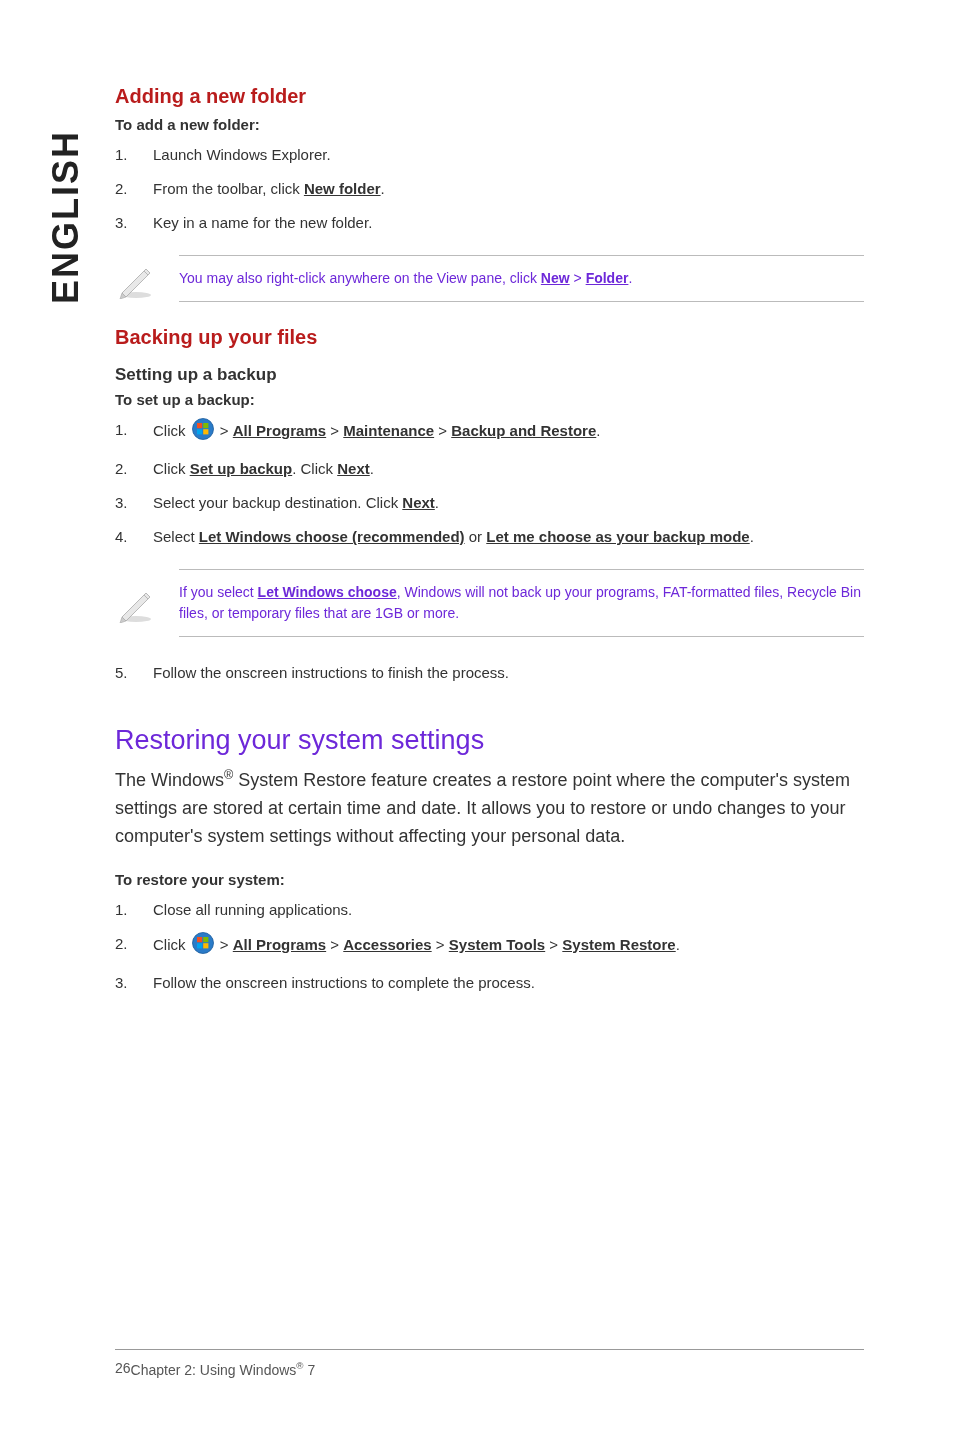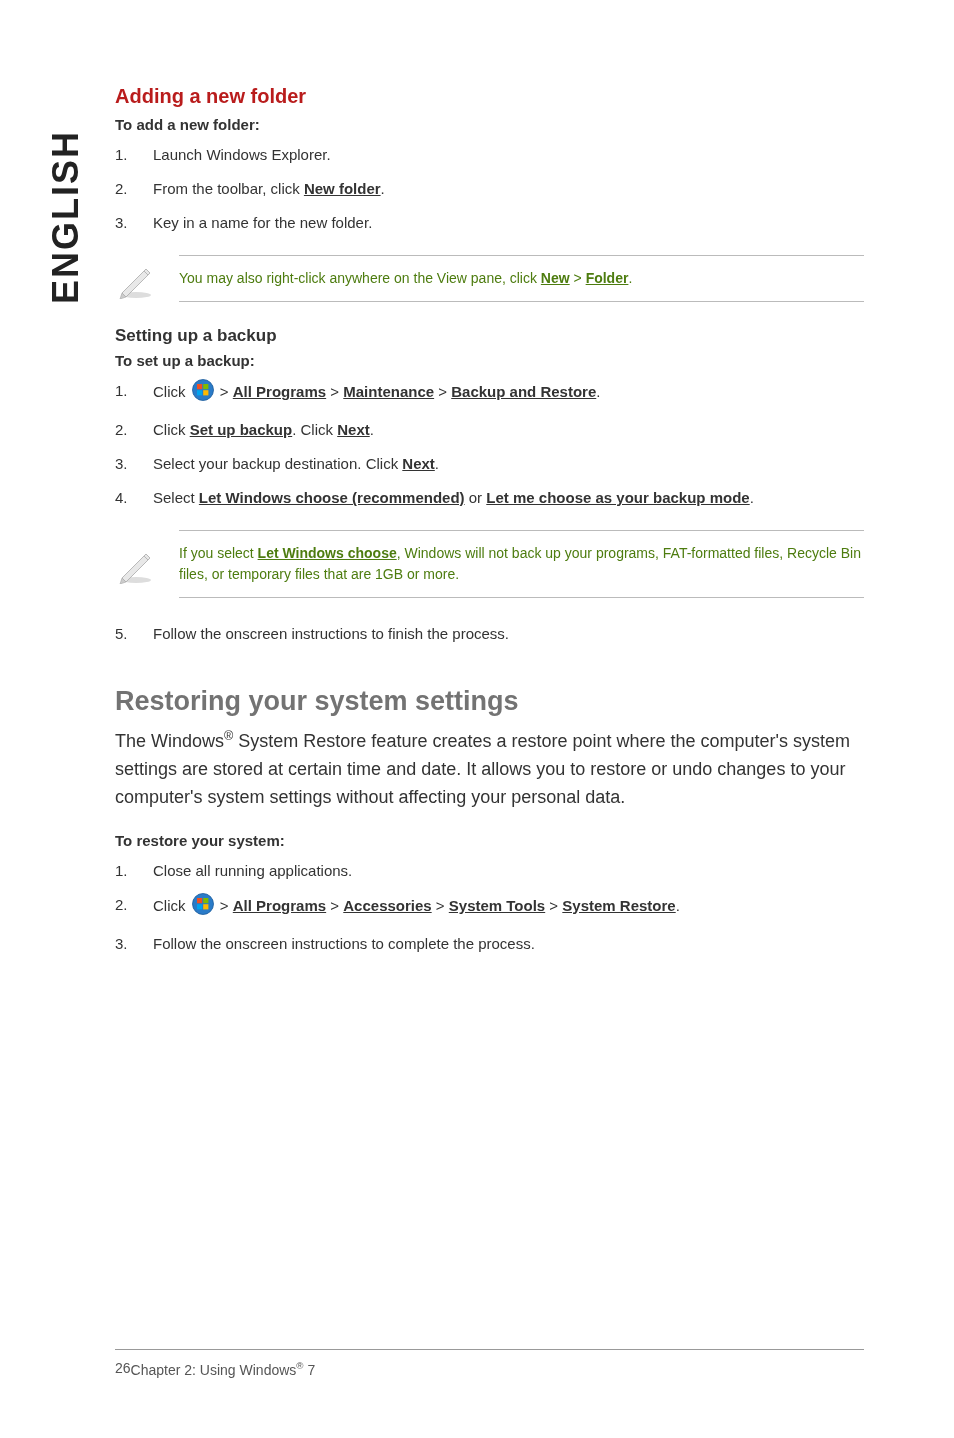--- a/index.html
+++ b/index.html
@@ -35,22 +35,22 @@
       right: 90px;
     }
     .h3 {
       font-size: 20px;
       font-weight: bold;
       color: #b91c1c;
       margin-bottom: 8px;
     }
     .h2 {
       font-size: 27px;
-      font-weight: bold;
-      color: #737373;
+      font-weight: normal;
+      color: #6d28d9;
       margin-bottom: 10px;
       margin-top: 40px;
     }
     .bold-line {
       font-weight: bold;
       font-size: 15px;
       margin-bottom: 10px;
     }
     .sub-h {
       font-size: 17px;
@@ -91,21 +91,21 @@
       justify-content: center;
       padding-top: 4px;
     }
     .note-text-wrap {
       flex: 1;
       border-top: 1px solid #bbb;
       border-bottom: 1px solid #bbb;
       padding: 12px 0;
       font-size: 14px;
       line-height: 1.5;
-      color: #4d7c0f;
+      color: #6d28d9;
     }
     .win-icon {
       display: inline-block;
       vertical-align: middle;
       margin: 0 2px;
     }
     .body-text {
       font-size: 18px;
       line-height: 1.55;
       margin-bottom: 2px;
@@ -161,20 +161,21 @@
         <path d="M 6 30 L 30 6 L 34 10 L 10 34 Z" fill="#e8e8e8" stroke="#aaa" stroke-width="0.8"></path>
         <path d="M 6 30 L 10 34 L 4 36 Z" fill="#ccc" stroke="#aaa" stroke-width="0.6"></path>
         <line x1="28" y1="8" x2="32" y2="12" stroke="#aaa" stroke-width="0.8"></line>
       </svg>
     </div>
     <div class="note-text-wrap">
       <span>You may also right-click anywhere on the View pane, click </span><b>New</b><span> &gt; </span><b>Folder</b><span>.</span>
     </div>
   </div>
 
+  <div class="h3" style="margin-top:8px;">Backing up your files</div>
   <div class="sub-h">Setting up a backup</div>
   <div class="bold-line">To set up a backup:</div>
 
   <ol class="steps">
     <li>
       <span class="num">1.</span>
       <span class="body">
         <span>Click </span><span class="win-icon"><svg width="22" height="22" viewBox="0 0 22 22">
               <circle cx="11" cy="11" r="10.5" fill="#2a7bc8" stroke="#1a5a9a" stroke-width="0.8"></circle>
               <rect x="5" y="5" width="5.2" height="5.2" fill="#f25022"></rect>

